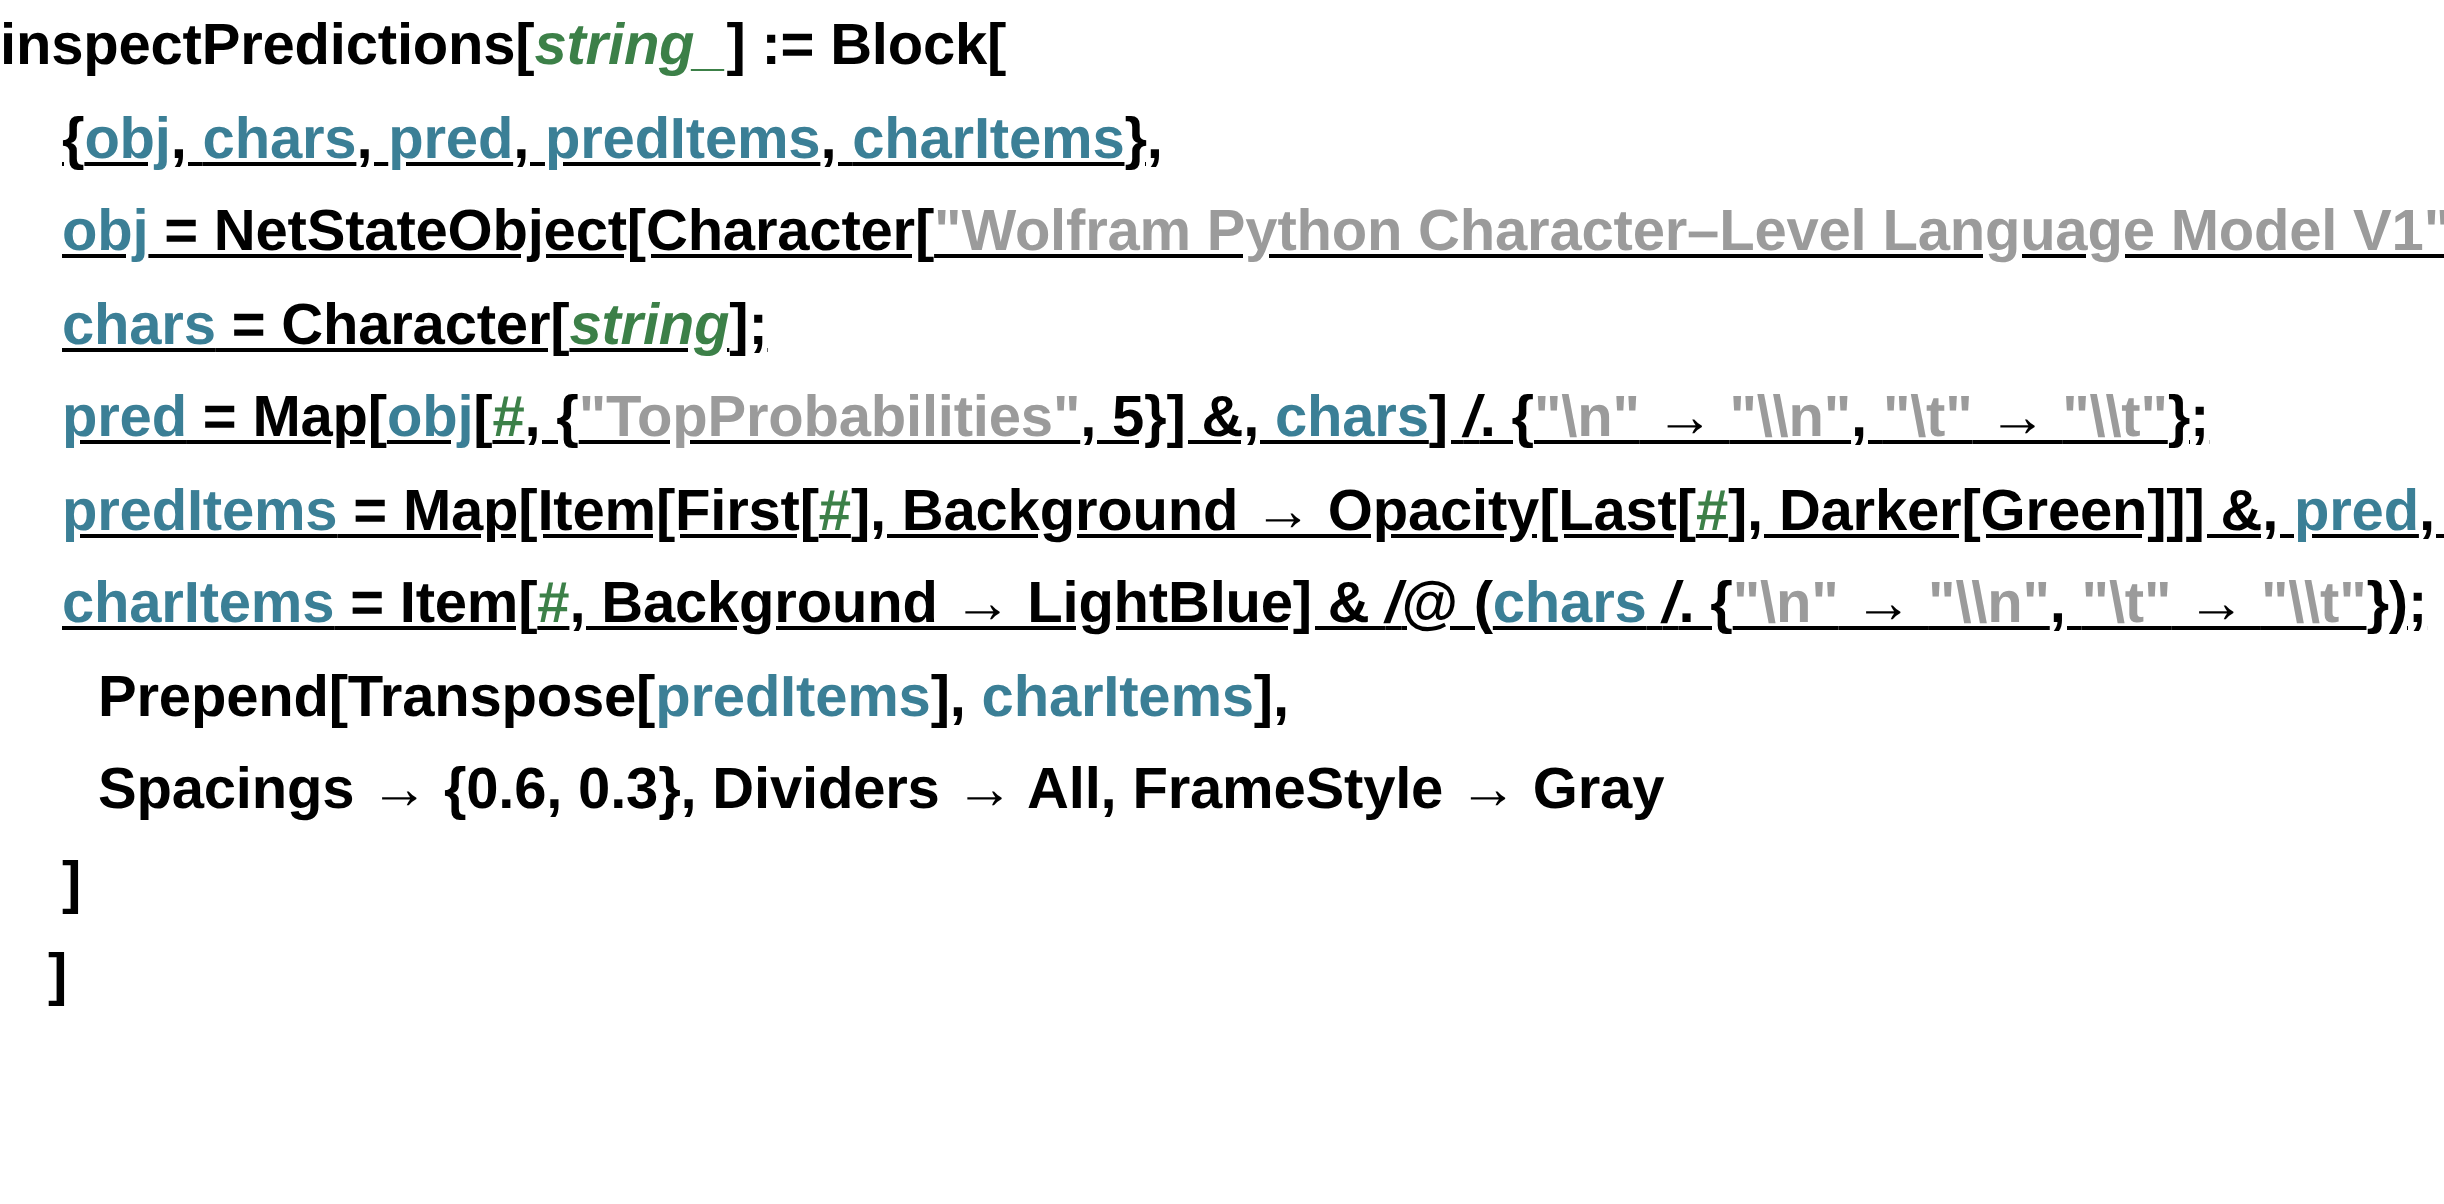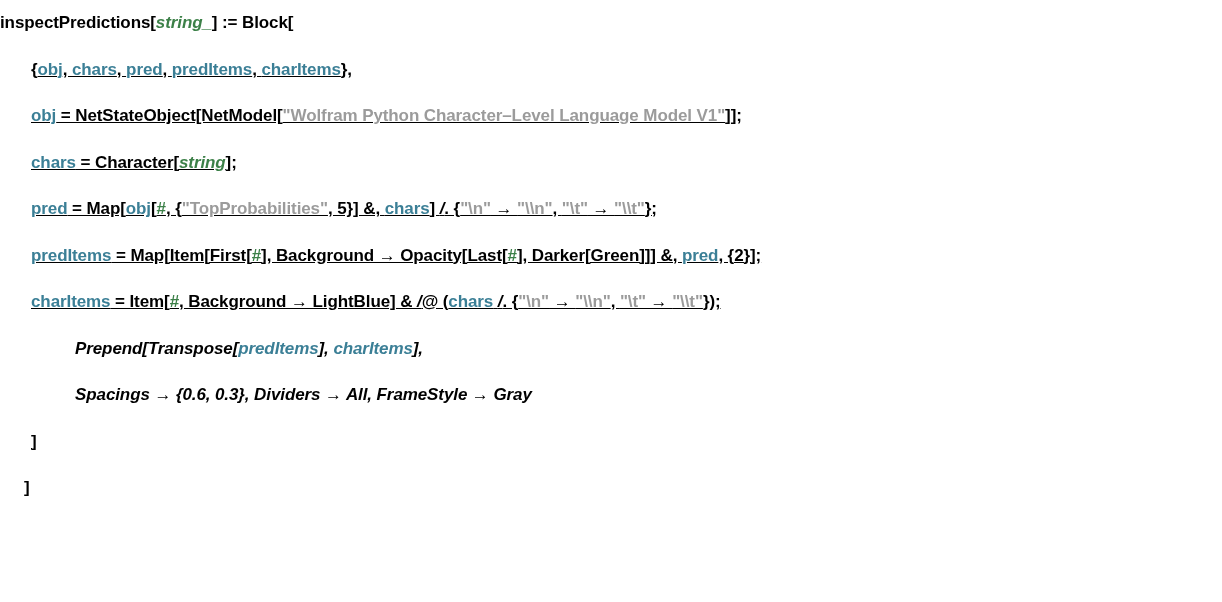--- a/index.html
+++ b/index.html
@@ -20,48 +20,48 @@
     height: 602px;
     background: #ffffff;
     padding: 0;
     box-sizing: border-box;
   }
   .code-line {
     position: relative;
     height: 46.5px;
     line-height: 46.5px;
     white-space: pre;
-    font-size: 17px;
+    font-size: 29px;
     font-weight: 700;
     letter-spacing: -0.1px;
     color: #000000;
   }
   
   .indent-0 { padding-left: 0px; }
   .indent-1 { padding-left: 31px; text-decoration: underline; }
-  .indent-2 { padding-left: 75px; font-style: italic; }
+  .indent-2 { padding-left: 49px; }
   .indent-close-0 { padding-left: 24px; }
 
   
   .tok            { white-space: pre; }
   .tok-default    { color: #000000; }
   .tok-local      { color: #3b7f96; }   
   .tok-pattern    { color: #3c8048; font-style: italic; }  
   .tok-string     { color: #9b9b9b; font-weight: 700; }    
   .tok-slot       { color: #3c8048; font-weight: 700; }    
   .tok-op-italic  { color: #000000; font-style: italic; }
 </style>
 </head>
 <body>
 
 <div id="code-cell">
   <div id="code-lines">
       <div class="code-line indent-0"><span class="tok tok-default">inspectPredictions[</span><span class="tok tok-pattern">string_</span><span class="tok tok-default">] := Block[</span></div>
       <div class="code-line indent-1"><span class="tok tok-default">{</span><span class="tok tok-local">obj</span><span class="tok tok-default">, </span><span class="tok tok-local">chars</span><span class="tok tok-default">, </span><span class="tok tok-local">pred</span><span class="tok tok-default">, </span><span class="tok tok-local">predItems</span><span class="tok tok-default">, </span><span class="tok tok-local">charItems</span><span class="tok tok-default">},</span></div>
-      <div class="code-line indent-1"><span class="tok tok-local">obj</span><span class="tok tok-default"> = NetStateObject[NetModel[</span><span class="tok tok-string">"Wolfram Python Character–Level Language Model V1"</span><span class="tok tok-default">]];</span></div>
+      <div class="code-line indent-1"><span class="tok tok-local">obj</span><span class="tok tok-default"> = NetStateObject[Character[</span><span class="tok tok-string">"Wolfram Python Character–Level Language Model V1"</span><span class="tok tok-default">]];</span></div>
       <div class="code-line indent-1"><span class="tok tok-local">chars</span><span class="tok tok-default"> = Character[</span><span class="tok tok-pattern">string</span><span class="tok tok-default">];</span></div>
       <div class="code-line indent-1"><span class="tok tok-local">pred</span><span class="tok tok-default"> = Map[</span><span class="tok tok-local">obj</span><span class="tok tok-default">[</span><span class="tok tok-slot">#</span><span class="tok tok-default">, {</span><span class="tok tok-string">"TopProbabilities"</span><span class="tok tok-default">, 5}] &amp;, </span><span class="tok tok-local">chars</span><span class="tok tok-default">] </span><span class="tok tok-op-italic">/</span><span class="tok tok-default">. {</span><span class="tok tok-string">"\n"</span><span class="tok tok-default"> → </span><span class="tok tok-string">"\\n"</span><span class="tok tok-default">, </span><span class="tok tok-string">"\t"</span><span class="tok tok-default"> → </span><span class="tok tok-string">"\\t"</span><span class="tok tok-default">};</span></div>
       <div class="code-line indent-1"><span class="tok tok-local">predItems</span><span class="tok tok-default"> = Map[Item[First[</span><span class="tok tok-slot">#</span><span class="tok tok-default">], Background → Opacity[Last[</span><span class="tok tok-slot">#</span><span class="tok tok-default">], Darker[Green]]] &amp;, </span><span class="tok tok-local">pred</span><span class="tok tok-default">, {2}];</span></div>
       <div class="code-line indent-1"><span class="tok tok-local">charItems</span><span class="tok tok-default"> = Item[</span><span class="tok tok-slot">#</span><span class="tok tok-default">, Background → LightBlue] &amp; </span><span class="tok tok-op-italic">/</span><span class="tok tok-default">@ (</span><span class="tok tok-local">chars</span><span class="tok tok-default"> </span><span class="tok tok-op-italic">/</span><span class="tok tok-default">. {</span><span class="tok tok-string">"\n"</span><span class="tok tok-default"> → </span><span class="tok tok-string">"\\n"</span><span class="tok tok-default">, </span><span class="tok tok-string">"\t"</span><span class="tok tok-default"> → </span><span class="tok tok-string">"\\t"</span><span class="tok tok-default">});</span></div>
       <div class="code-line indent-2"><span class="tok tok-default">Prepend[Transpose[</span><span class="tok tok-local">predItems</span><span class="tok tok-default">], </span><span class="tok tok-local">charItems</span><span class="tok tok-default">],</span></div>
       <div class="code-line indent-2"><span class="tok tok-default">Spacings → {0.6, 0.3}, Dividers → All, FrameStyle → Gray</span></div>
       <div class="code-line indent-1"><span class="tok tok-default">]</span></div>
       <div class="code-line indent-close-0"><span class="tok tok-default">]</span></div>
     </div>
 </div>

